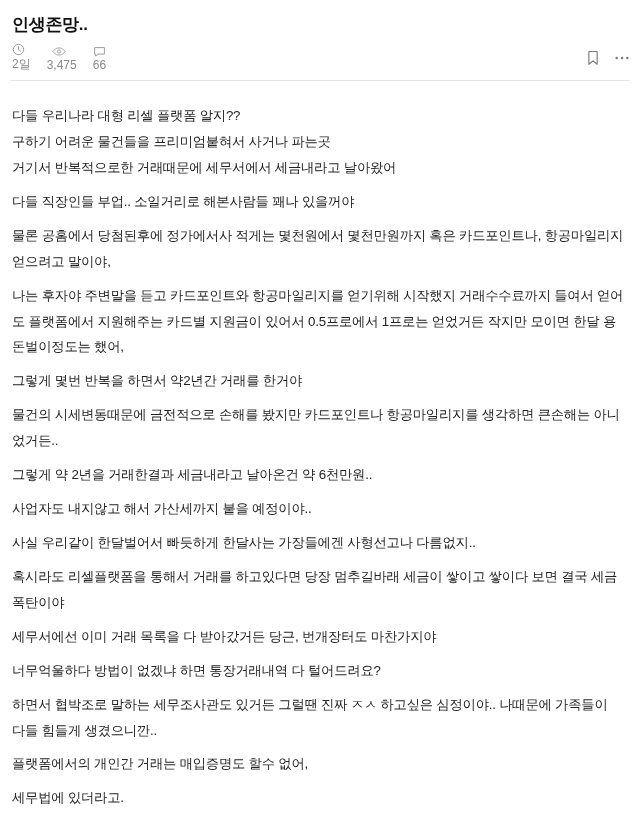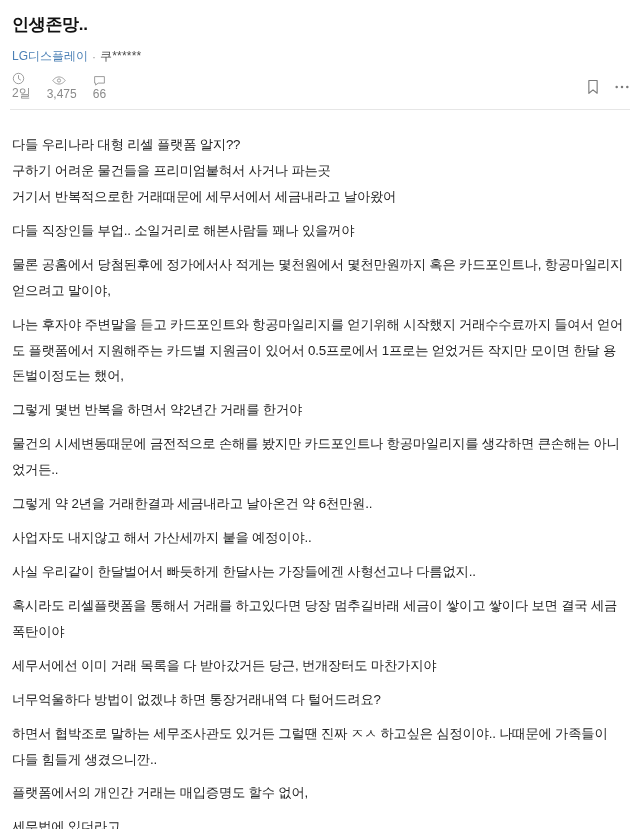--- a/index.html
+++ b/index.html
@@ -98,25 +98,20 @@
   }
   svg { display: block; }
 </style>
 </head>
 <body>
 
 <div class="page">
 
   <div class="post-title">인생존망..</div>
 
-  <div class="author-row">
-    <span class="author-board">LG디스플레이</span>
-    <span class="author-sep">·</span>
-    <span class="author-nick">쿠******</span>
-  </div>
 
   <div class="meta-row">
 
     <span class="meta-item">
       <span class="glyph">
         <svg width="13" height="13" viewBox="0 0 16 16" fill="none" stroke="#9a9a9a" stroke-width="1.2">
           <circle cx="8" cy="8" r="6.4"></circle>
           <path d="M8 4.4V8.2l2.5 1.6" stroke-linecap="round"></path>
         </svg>
       </span>

